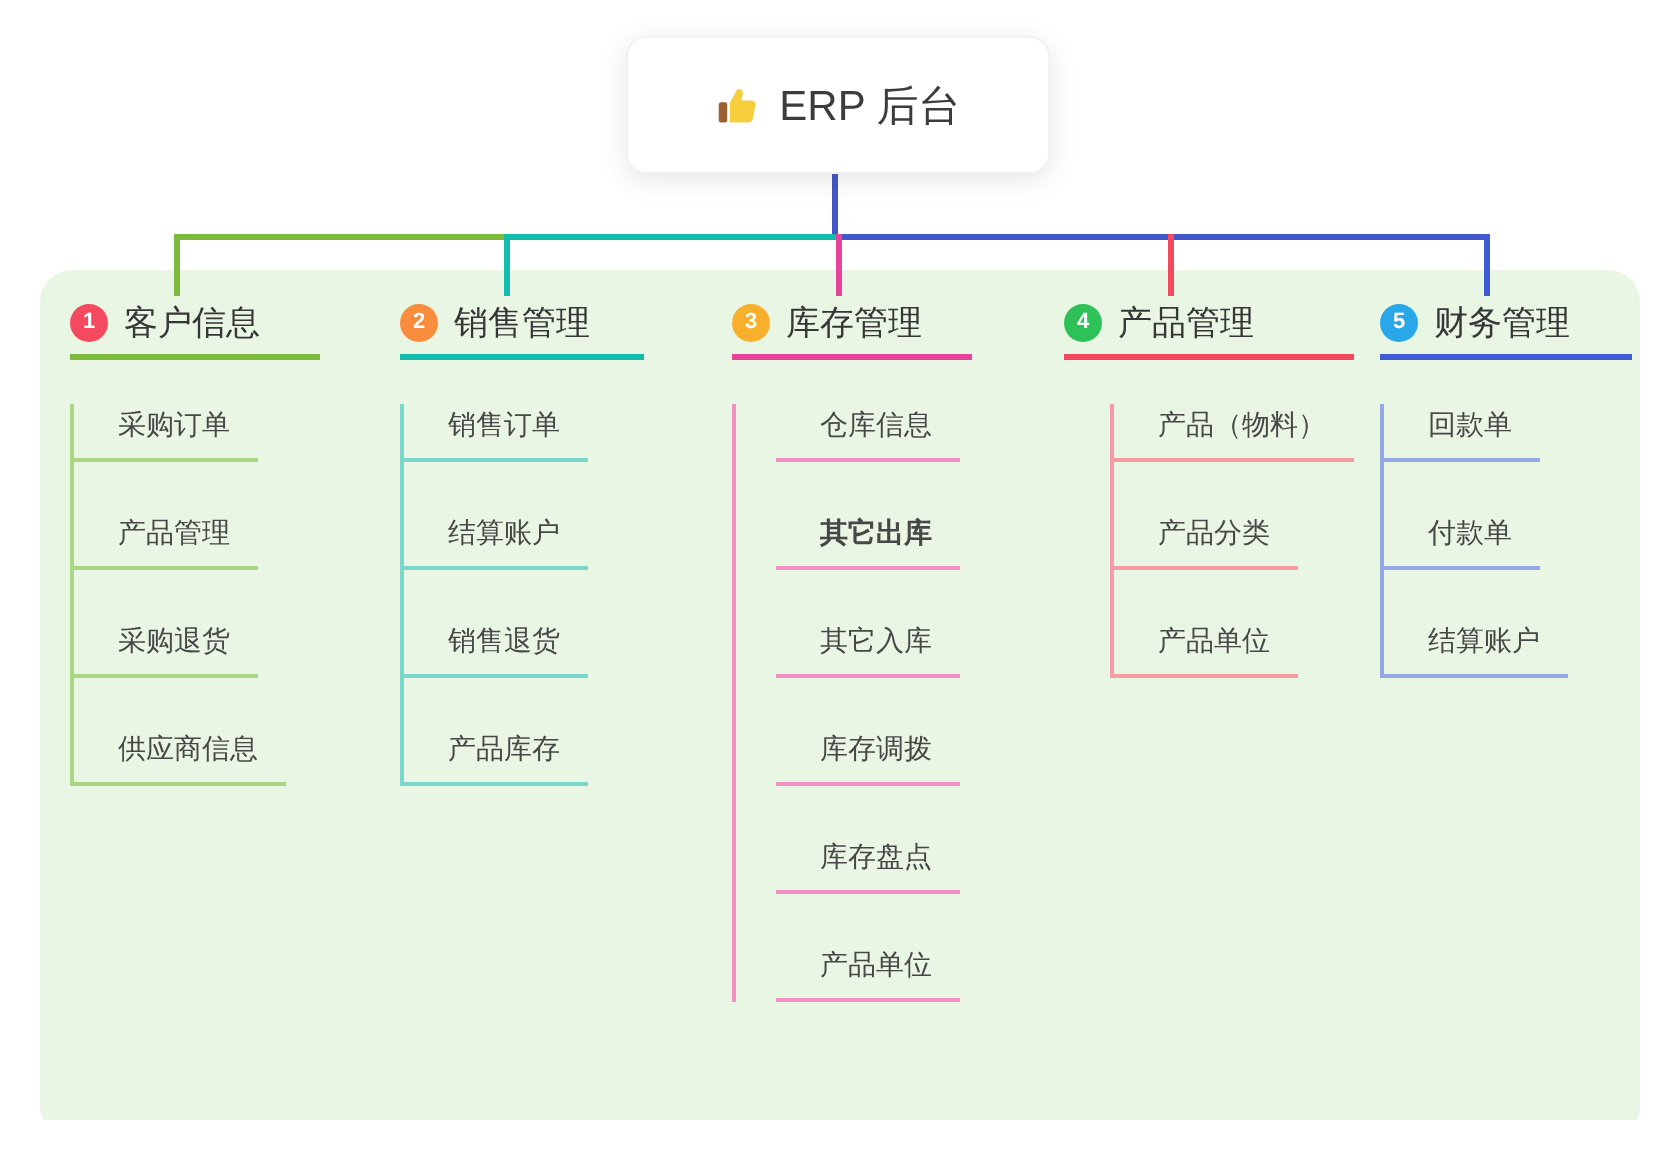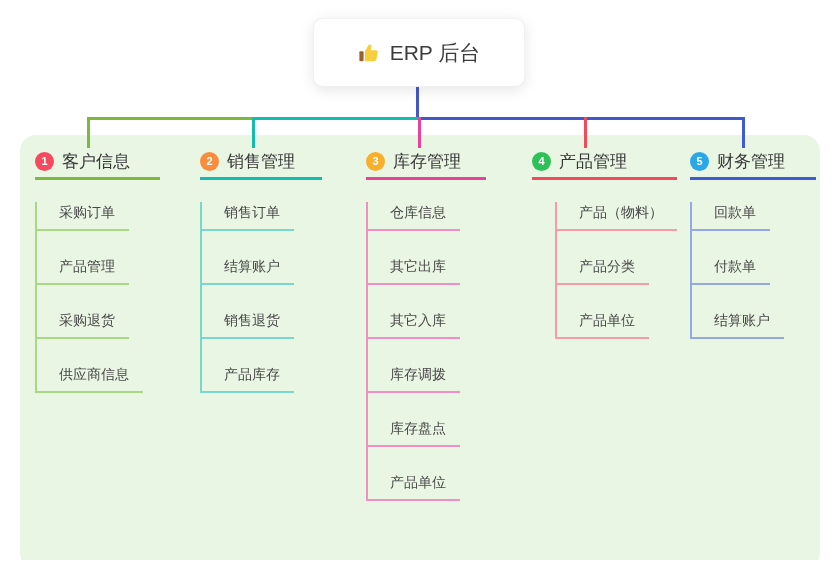--- a/index.html
+++ b/index.html
@@ -99,23 +99,23 @@
           <div class="child-item rest" style="border-bottom-color: rgb(121, 215, 203);">结算账户</div>
           <div class="child-item rest" style="border-bottom-color: rgb(121, 215, 203); text-align: right;">销售退货</div>
           <div class="child-item rest" style="border-bottom-color: rgb(121, 215, 203);">产品库存</div>
         </div>
       </div>
       <div class="branch-column" style="left: 366px; top: 148px; min-width: 120px;">
         <div class="branch-header" style="border-bottom-color: rgb(232, 67, 155); min-width: 120px;">
           <span class="num-badge" style="background: rgb(248, 176, 44);">3</span>
           <span>库存管理</span>
         </div>
-        <div class="branch-children" style="border-left-color: rgb(241, 143, 196);">
+        <div class="branch-children" style="border-left-color: rgb(241, 143, 196); padding-left: 20px;">
           <div class="child-item first" style="border-bottom-color: rgb(241, 143, 196);">仓库信息</div>
-          <div class="child-item rest" style="border-bottom-color: rgb(241, 143, 196);">其它出库</div>
+          <div class="child-item rest" style="border-bottom-color: rgb(241, 143, 196); font-weight: bold;">其它出库</div>
           <div class="child-item rest" style="border-bottom-color: rgb(241, 143, 196);">其它入库</div>
           <div class="child-item rest" style="border-bottom-color: rgb(241, 143, 196);">库存调拨</div>
           <div class="child-item rest" style="border-bottom-color: rgb(241, 143, 196);">库存盘点</div>
           <div class="child-item rest" style="border-bottom-color: rgb(241, 143, 196);">产品单位</div>
         </div>
       </div>
       <div class="branch-column" style="left: 532px; top: 148px; min-width: 126px;">
         <div class="branch-header" style="border-bottom-color: rgb(244, 72, 93); min-width: 126px;">
           <span class="num-badge" style="background: rgb(46, 193, 87);">4</span>
           <span>产品管理</span>

